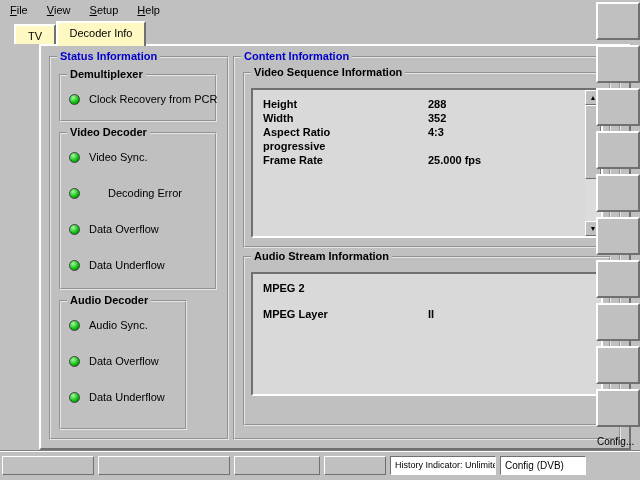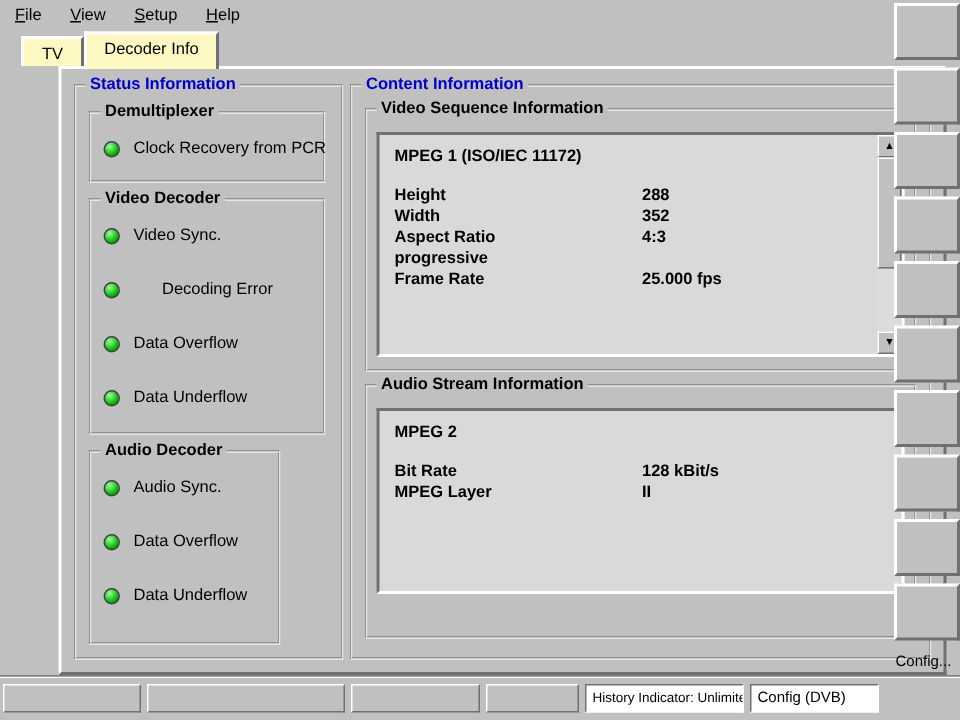--- a/index.html
+++ b/index.html
@@ -135,21 +135,20 @@
       </div>
     </div>
 
     <div class="panel" style="left:192px; top:10px; width:388px; height:384px;text-decoration:underline;">
       <span class="legend blue">Content Information</span>
 
       <div class="groupbox" style="left:8px; top:14px; width:368px; height:176px;">
         <span class="legend">Video Sequence Information</span>
         <div class="infobox" style="left:6px; top:14px; width:352px; height:150px;">
           <div class="info-content">
-            <div class="info-heading">MPEG 1 (ISO/IEC 11172)</div>
             <div class="info-row">
               <span class="info-label">Height</span>
               <span class="info-value">288</span>
             </div>
             <div class="info-row">
               <span class="info-label">Width</span>
               <span class="info-value">352</span>
             </div>
             <div class="info-row">
               <span class="info-label">Aspect Ratio</span>
@@ -169,24 +168,20 @@
             <div class="scroll-btn down">▼</div>
           </div>
         </div>
       </div>
 
       <div class="groupbox" style="left:8px; top:198px; width:368px; height:170px;">
         <span class="legend">Audio Stream Information</span>
         <div class="infobox" style="left:6px; top:14px; width:352px; height:124px;">
           <div class="info-content noscroll">
             <div class="info-heading">MPEG 2</div>
-            <div class="info-row">
-              <span class="info-label">Bit Rate</span>
-              <span class="info-value">128 kBit/s</span>
-            </div>
             <div class="info-row">
               <span class="info-label">MPEG Layer</span>
               <span class="info-value">II</span>
             </div>
           </div>
         </div>
       </div>
     </div>
   </div>
 

